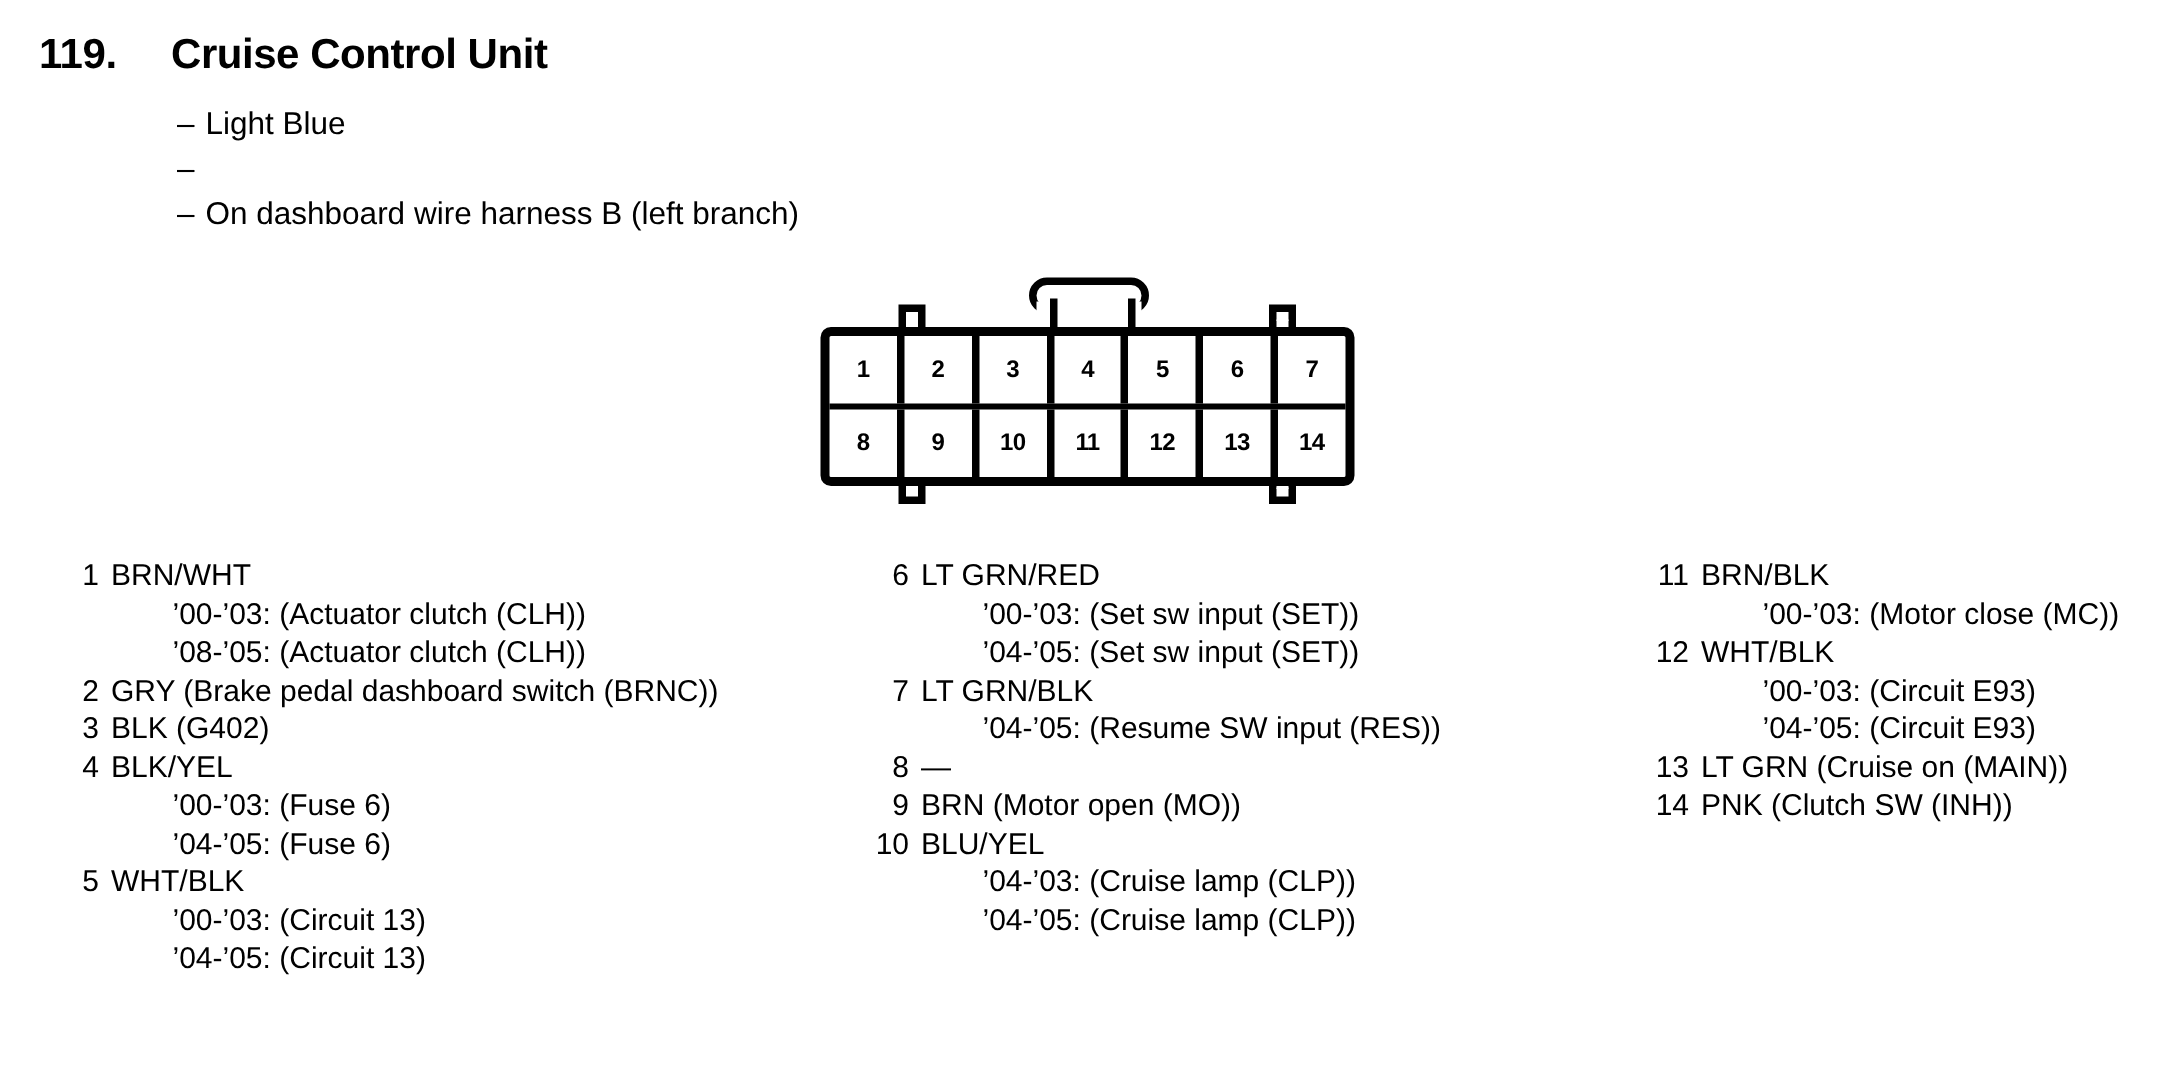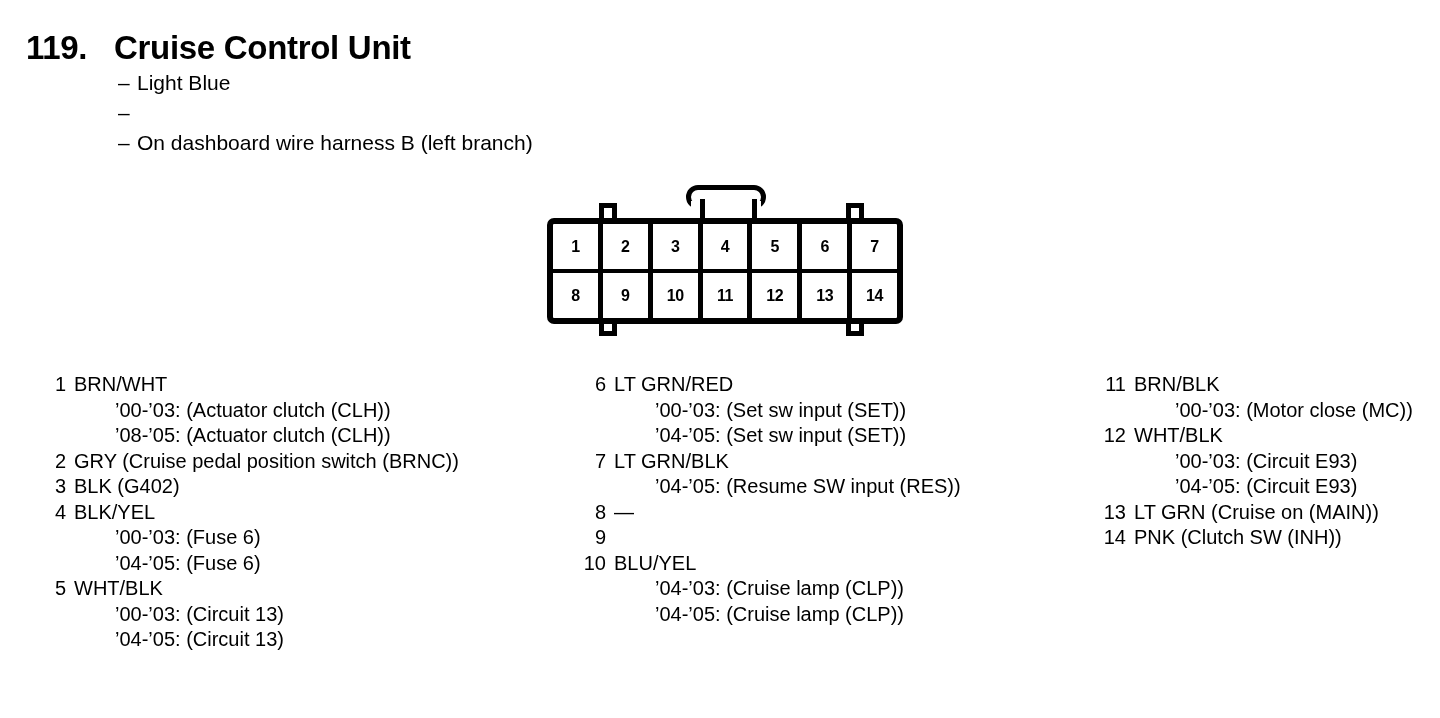--- a/index.html
+++ b/index.html
@@ -14,22 +14,22 @@
     overflow: hidden;
     font-family: "Liberation Sans", sans-serif;
     color: #000000;
     -webkit-font-smoothing: none;
   }
 
   
   #page-title {
     position: absolute;
     left: 26px;
-    top: 28px;
-    font-size: 33px;
+    top: 16px;
+    font-size: 28px;
     font-weight: bold;
     letter-spacing: -0.3px;
     white-space: nowrap;
     line-height: 40px;
   }
   #page-title .num {
     display: inline-block;
     min-width: 88px;
   }
 
@@ -245,21 +245,21 @@
       <div class="pin-main">
         <span class="pin-num">1</span>
         <span class="pin-name">BRN/WHT</span>
       </div>
       <div class="pin-sub">’00-’03: (Actuator clutch (CLH))</div>
       <div class="pin-sub">’08-’05: (Actuator clutch (CLH))</div>
     </div>
     <div class="pin-entry">
       <div class="pin-main">
         <span class="pin-num">2</span>
-        <span class="pin-name">GRY (Cruise pedal position switch (BRNC))</span>
+        <span class="pin-name">GRY (Brake pedal dashboard switch (BRNC))</span>
       </div>
     </div>
     <div class="pin-entry">
       <div class="pin-main">
         <span class="pin-num">3</span>
         <span class="pin-name">BLK (G402)</span>
       </div>
     </div>
     <div class="pin-entry">
       <div class="pin-main">
@@ -296,20 +296,21 @@
     </div>
     <div class="pin-entry">
       <div class="pin-main">
         <span class="pin-num">8</span>
         <span class="pin-name">—</span>
       </div>
     </div>
     <div class="pin-entry">
       <div class="pin-main">
         <span class="pin-num">9</span>
+        <span class="pin-name">BRN (Motor open (MO))</span>
       </div>
     </div>
     <div class="pin-entry">
       <div class="pin-main">
         <span class="pin-num">10</span>
         <span class="pin-name">BLU/YEL</span>
       </div>
       <div class="pin-sub">’04-’03: (Cruise lamp (CLP))</div>
       <div class="pin-sub">’04-’05: (Cruise lamp (CLP))</div>
     </div>

